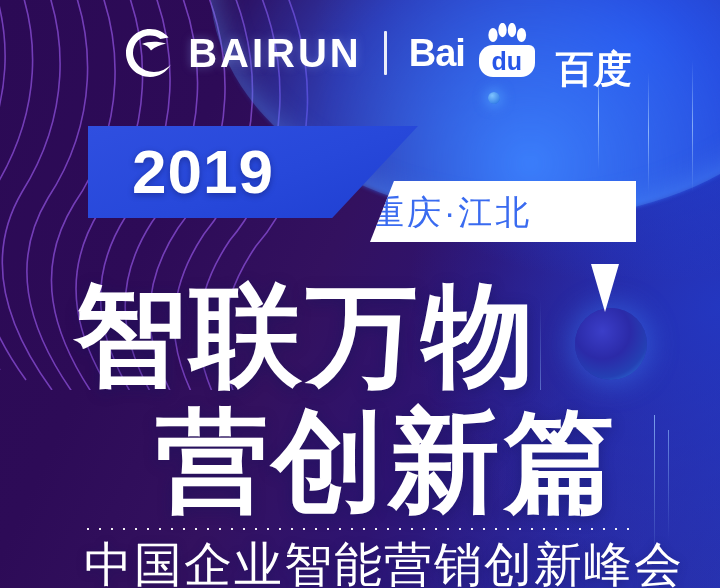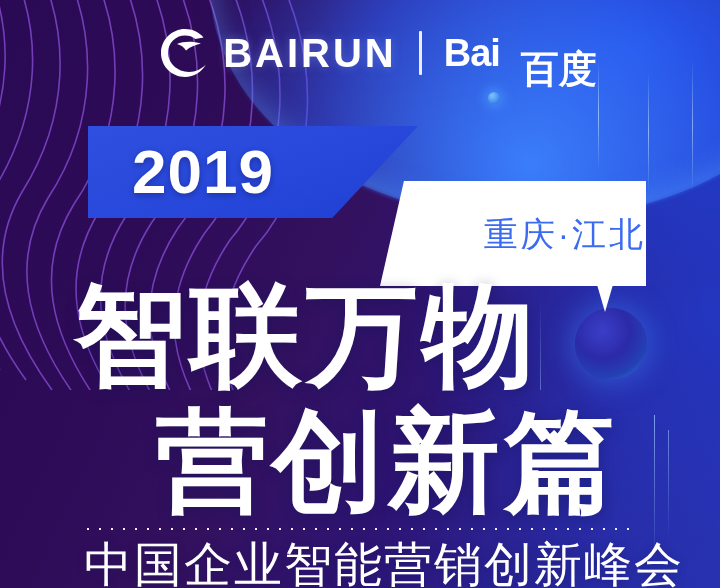--- a/index.html
+++ b/index.html
@@ -92,25 +92,25 @@
     display:flex; align-items:center;
   }
   .year-text {
     color:#ffffff; font-size:62px; font-weight:bold;
     letter-spacing:1px; line-height:1; margin-left:44px;
     text-shadow:0 2px 6px rgba(10,10,60,0.35);
   }
 
   
   .bubble {
-    position:absolute; left:380px; top:181px;
-    width:266px; height:105px;
+    position:absolute; left:370px; top:181px;
+    width:266px; height:61px;
     background:#ffffff;
     clip-path:polygon(9% 0, 100% 0, 100% 100%, 0 100%);
-    display:flex; align-items:center; justify-content:flex-end;
+    display:flex; align-items:center; justify-content:flex-start;
   }
   .bubble-text {
     color:#3a6bf0; font-size:34px; font-weight:normal;
     letter-spacing:3px; line-height:1; white-space:nowrap;
   }
   .bubble-tail {
     position:absolute; left:591px; top:264px;
     width:0; height:0;
     border-left:14px solid transparent;
     border-right:14px solid transparent;
@@ -189,20 +189,31 @@
         <path d="M26 2 C12.8 2 2 12.8 2 26 C2 39.2 12.8 50 26 50 C35 50 42.8 45 46.8 37.6 C42.6 42.2 36.6 45 30 45 C18.4 45 9 36 9 25.8 C9 16.2 16.6 8.6 26 8.6 C30 8.6 33.6 9.8 36.4 11.9 L44.5 10.4 C40.2 5.2 33.5 2 26 2 Z" fill="#ffffff"></path>
         <path d="M18 17 C24 14.5 33 14 42 16.5 C36 17.8 31 20 27 23.4 C25 20.2 21.8 18 18 17 Z" fill="#ffffff"></path>
       </svg>
       <div class="bairun-word">BAIRUN</div>
     </div>
 
     <div class="logo-divider"></div>
 
     <div class="logo-baidu">
       <span class="baidu-bai">Bai</span>
+      <span class="baidu-du-wrap">
+        <svg class="baidu-paw" viewBox="0 0 40 24" xmlns="http://www.w3.org/2000/svg">
+          <ellipse cx="6" cy="12" rx="4.6" ry="7" fill="#ffffff"></ellipse>
+          <ellipse cx="15.5" cy="7" rx="4.2" ry="7.2" fill="#ffffff"></ellipse>
+          <ellipse cx="25" cy="7" rx="4.2" ry="7.2" fill="#ffffff"></ellipse>
+          <ellipse cx="34.5" cy="12" rx="4.6" ry="7" fill="#ffffff"></ellipse>
+        </svg>
+        <span class="baidu-du-box">
+          <span class="baidu-du-text">du</span>
+        </span>
+      </span>
       <span class="baidu-cn">百度</span>
     </div>
 
   </div>
 
   <div class="year-banner">
     <span class="year-text">2019</span>
   </div>
 
   <div class="bubble">

